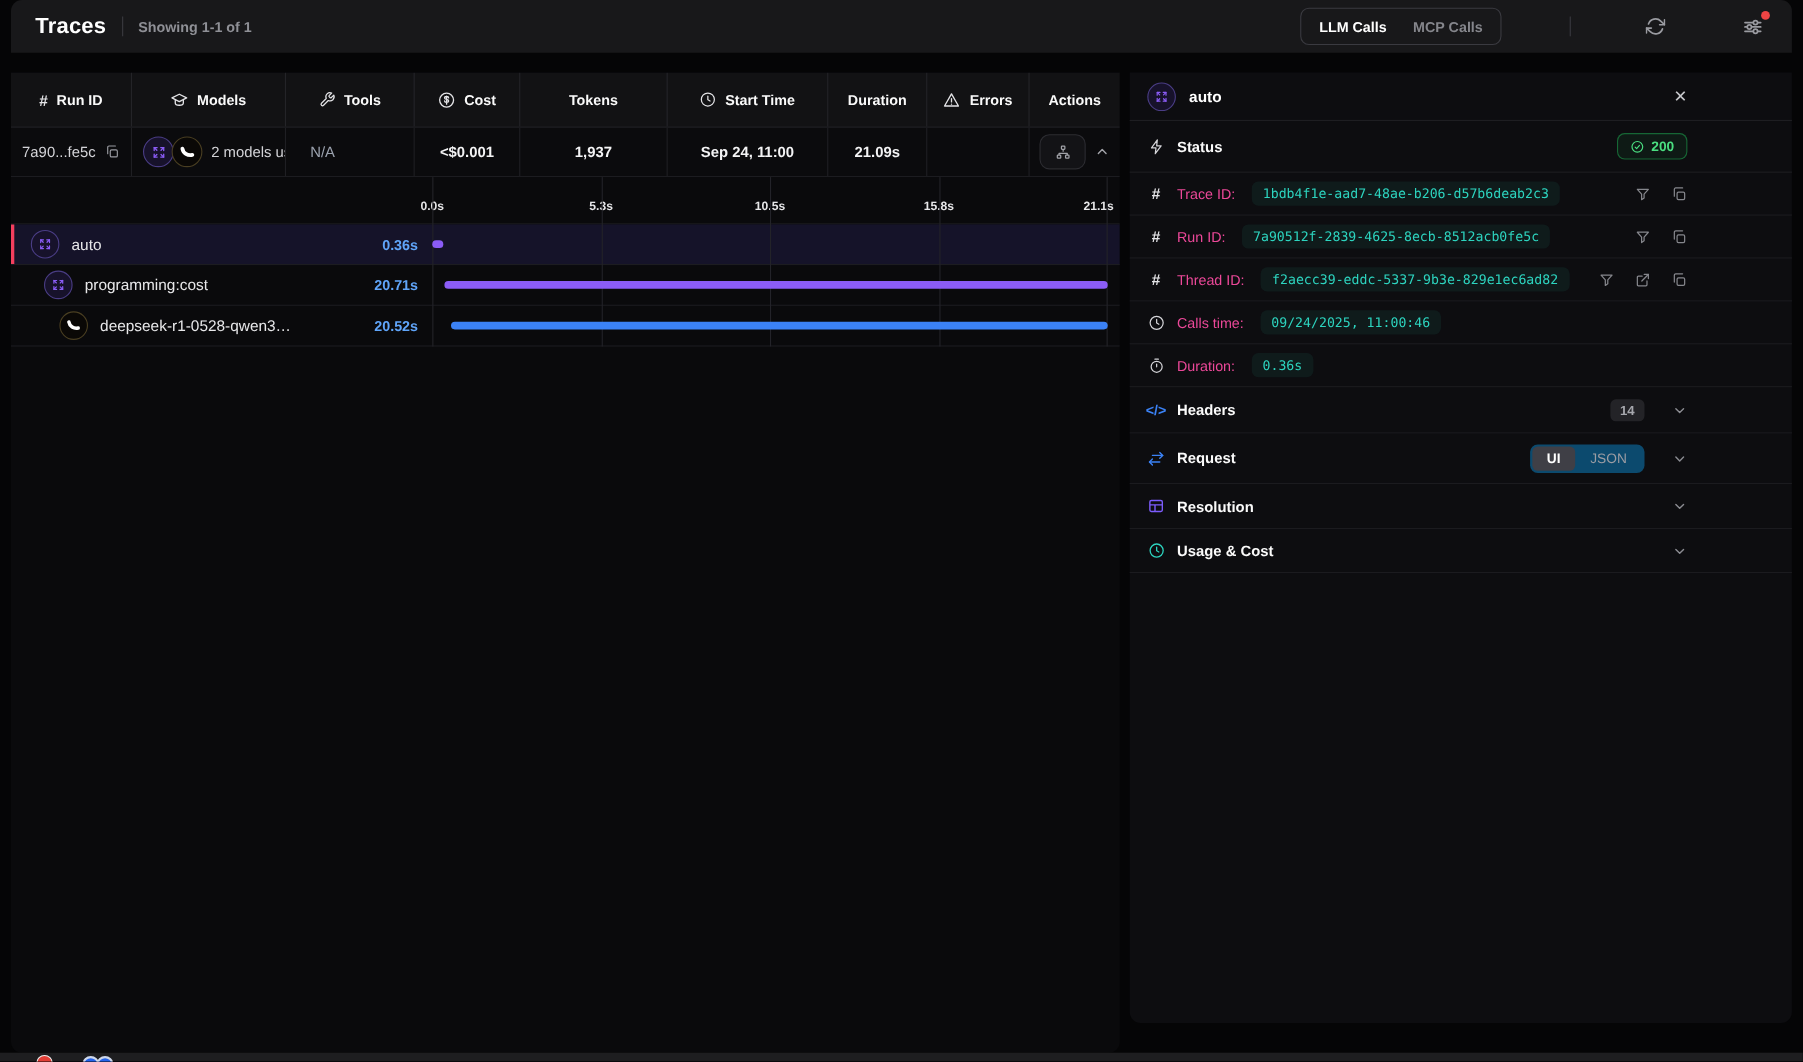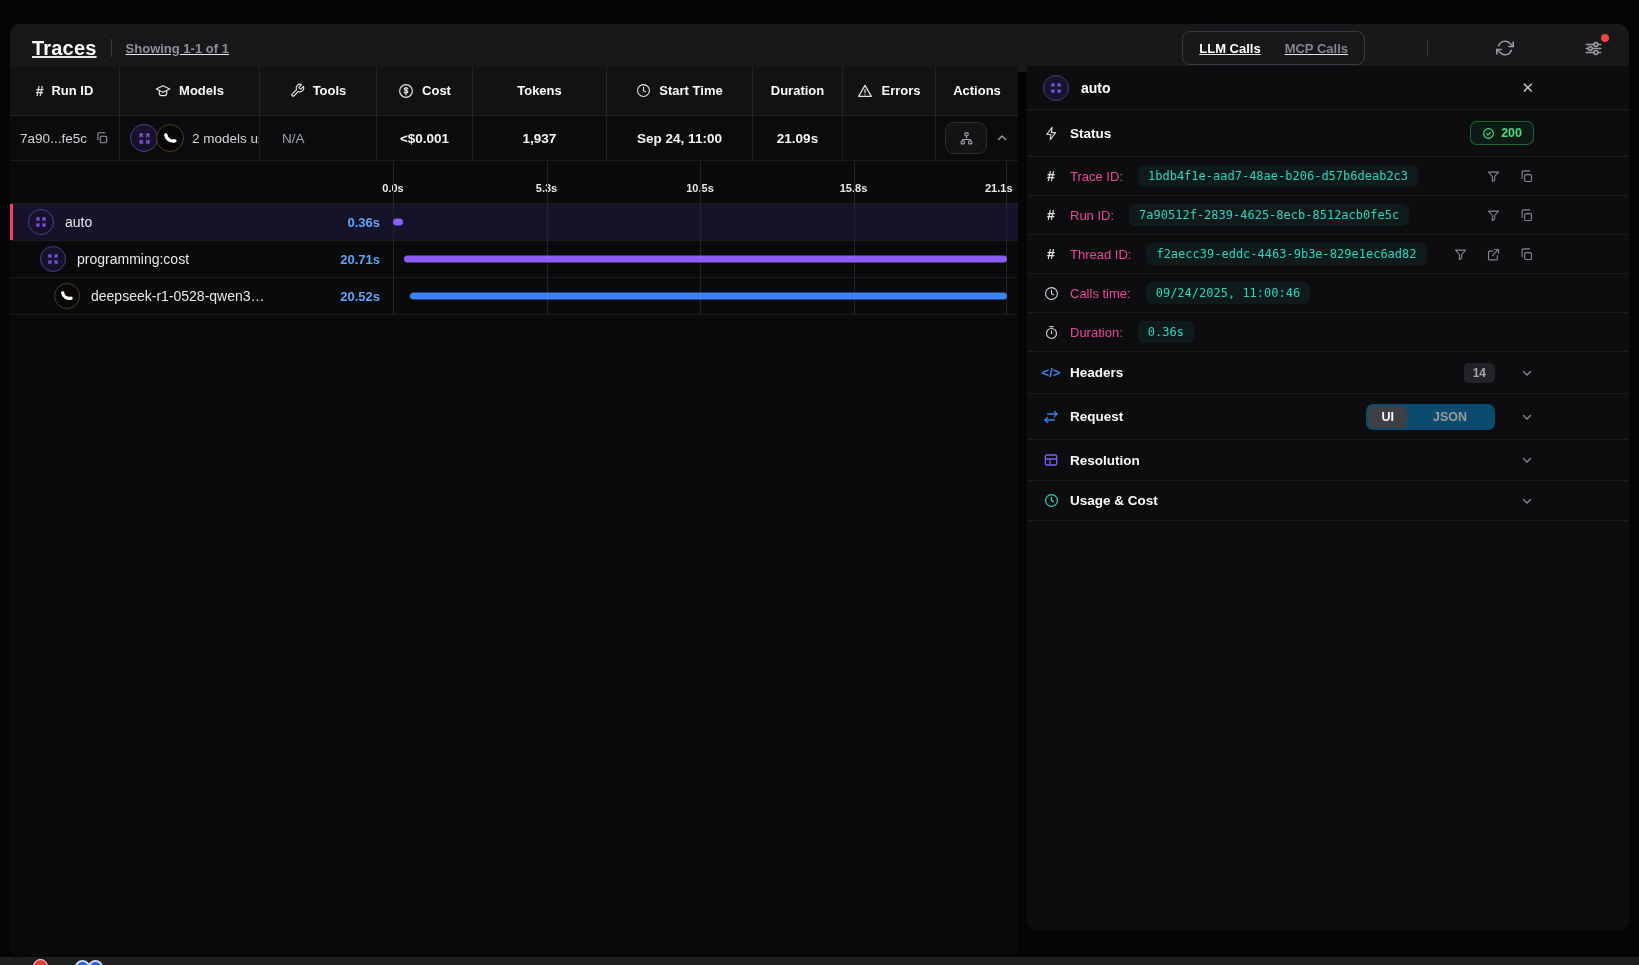--- a/index.html
+++ b/index.html
@@ -1,22 +1,22 @@
 <!DOCTYPE html>
 <html><head>
 <meta charset="utf-8">
 <style>
   * { box-sizing: border-box; margin: 0; padding: 0; }
   html,body { width:1639px; height:965px; background:#050506; overflow:hidden;
     font-family:"Liberation Sans", sans-serif; color:#e5e5e8; position:relative; }
   svg { display:block; }
 
   
-  .topbar { position:absolute; left:10px; top:24px; width:1619px; height:48px;
-    background:#18181a; border-radius:10px 10px 0 0; display:flex; align-items:center;text-decoration:underline; }
+  .topbar { position:absolute; left:10px; top:0; width:1619px; height:48px;
+    background:#18181a; border-radius:10px 10px 0 0; display:flex; align-items:center; }
   .app-title { margin-left:22px; font-size:20px; font-weight:700; color:#fff; letter-spacing:.2px; }
   .vsep { width:1px; height:18px; background:#3a3a40; margin:0 14px; }
   .showing { color:#8f9096; font-size:13px; font-weight:600; }
   .topbar-right { margin-left:auto; display:flex; align-items:center; margin-right:20px;gap:48px; }
   .seg-outline { display:flex; align-items:center; border:1px solid #3a3a40; border-radius:8px; height:34px; padding:0 6px; gap:4px; }
   .seg-outline .on  { font-size:13px; font-weight:700; color:#fff; padding:6px 10px; cursor:pointer; }
   .seg-outline .off { font-size:13px; font-weight:600; color:#85868c; padding:6px 10px; cursor:pointer; }
   .icon-btn { color:#9a9ba1; padding:6px; position:relative; cursor:pointer; }
   .dot { position:absolute; top:1px; right:0; width:8px; height:8px; border-radius:50%; background:#ef4444; }
 
@@ -79,21 +79,21 @@
   .pill { background:rgba(45,212,191,.07); color:#2dd4bf; font-family:"DejaVu Sans Mono", monospace;
     font-size:12px; padding:4px 10px; border-radius:6px; margin-left:4px; white-space:nowrap; cursor:pointer; }
   .pacts { margin-left:auto; display:flex; gap:18px; color:#85868c; }
   .pacts > span { cursor:pointer; display:flex; }
   .secrow { height:42px; border-bottom:1px solid #1b1b1f; display:flex; align-items:center; gap:11px; }
   .count-badge { background:#232327; color:#a6a7ad; font-size:12px; font-weight:600; padding:3px 9px; border-radius:5px; margin-left:auto; }
   .chev-end { color:#8b8c92; margin-left:auto; cursor:pointer; }
   .chev-after { color:#8b8c92; margin-left:14px; cursor:pointer; }
   .seg-fill { margin-left:auto; background:#0c4a6e; border-radius:7px; padding:2px; display:flex; }
   .seg-fill .on  { background:#3f3f46; color:#fff; font-weight:700; font-size:12.5px; padding:4px 13px; border-radius:5px; cursor:pointer; }
-  .seg-fill .off { color:#9b9ca3; font-weight:700; font-size:12.5px; padding:4px 26px; cursor:pointer; }
+  .seg-fill .off { color:#9b9ca3; font-weight:400; font-size:12.5px; padding:4px 14px; cursor:pointer; }
   .blue { color:#3b82f6; } .purple { color:#7c5cfc; } .teal { color:#2dd4bf; }
   .code-txt { font-size:13px; font-weight:700; }
 
   
   .dock { position:absolute; left:0; top:957px; width:1639px; height:8px; background:#1e1e20; overflow:visible; }
   .dock-red { position:absolute; left:33px; top:2px; width:15px; height:15px; border-radius:50%; background:#e23e36; border:1px solid #f0f0f0; }
   .dock-blue { position:absolute; left:75px; top:3px; width:32px; height:14px; display:flex; }
   .lens { width:15px; height:14px; border-radius:50%; background:#2563eb; border:2px solid #cfd8ea; }
   .lens + .lens { margin-left:-2px; }
 </style>
@@ -388,21 +388,21 @@
           </svg>
         </span>
     </span>
   </div>
 
   <div class="prow pad">
     <span class="picon">
         <span class="hash">#</span>
       </span>
     <span class="plabel">Thread ID:</span>
-    <span class="pill">f2aecc39-eddc-4463-9b3e-829e1ec6ad82</span>
+    <span class="pill">f2aecc39-eddc-5337-9b3e-829e1ec6ad82</span>
     <span class="pacts">
       <span>
           <svg width="15" height="15" viewBox="0 0 24 24" fill="none" stroke="currentColor" stroke-width="1.8" stroke-linejoin="round">
             <path d="M4 5h16l-6.2 7v5.5L10.2 20v-8z"></path>
           </svg>
         </span>
       <span>
           <svg width="15" height="15" viewBox="0 0 24 24" fill="none" stroke="currentColor" stroke-width="1.8" stroke-linecap="round" stroke-linejoin="round">
             <path d="M14 4h6v6"></path>
             <path d="M20 4 10.5 13.5"></path>

